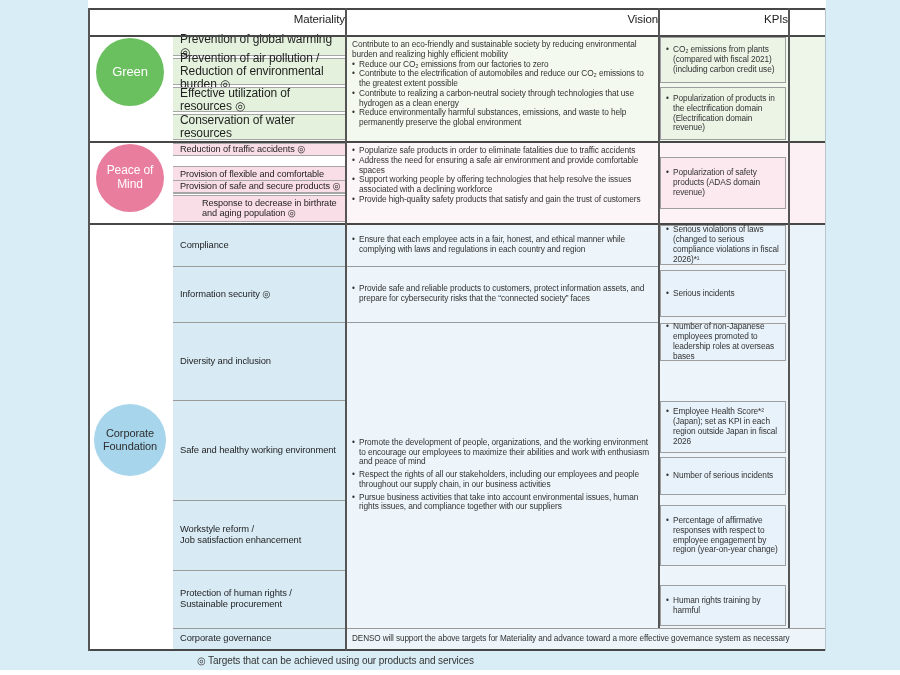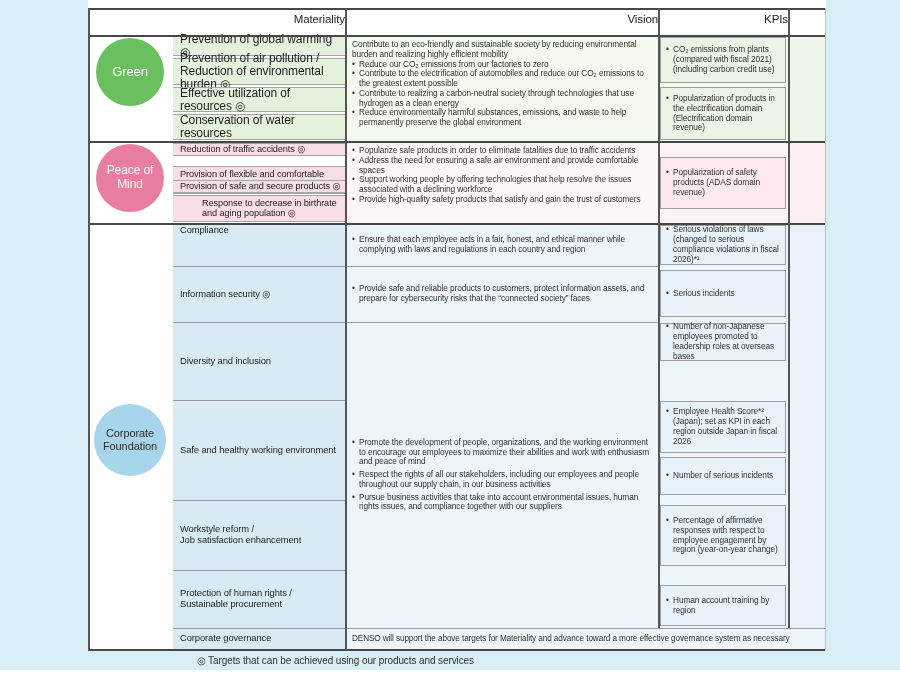--- a/index.html
+++ b/index.html
@@ -93,21 +93,21 @@
       <div class="bt">Provide high-quality safety products that satisfy and gain the trust of customers</div>
     </div>
     <div class="kpi" style="top:157px;height:52px;background:#fbe9ef;">
       <div class="bt">Popularization of safety products (ADAS domain revenue)</div>
     </div>
 
     <div class="circle" style="left:6px;top:404px;width:72px;height:72px;background:#a7d5eb;color:#2e2e2e;font-size:11px;">
       <span>Corporate
 Foundation</span>
     </div>
-    <div class="cflab" style="top:209px;height:42px;">Compliance</div>
+    <div class="cflab" style="top:224px;height:42px;">Compliance</div>
     <div class="cflab" style="top:266px;height:56px;">Information security ◎</div>
     <div class="cflab" style="top:322px;height:78px;">Diversity and inclusion</div>
     <div class="cflab" style="top:400px;height:100px;">Safe and healthy working environment</div>
     <div class="cflab" style="top:500px;height:70px;">Workstyle reform /
 Job satisfaction enhancement</div>
     <div class="cflab" style="top:570px;height:58px;">Protection of human rights /
 Sustainable procurement</div>
     <div class="cflab" style="top:628px;height:21px;">Corporate governance</div>
 
     <div class="vis vcenter" style="top:224px;height:42px;">
@@ -135,21 +135,21 @@
     <div class="kpi" style="top:401px;height:52px;background:#e8f2fa;">
       <div class="bt">Employee Health Score*² (Japan); set as KPI in each region outside Japan in fiscal 2026</div>
     </div>
     <div class="kpi" style="top:457px;height:38px;background:#e8f2fa;">
       <div class="bt">Number of serious incidents</div>
     </div>
     <div class="kpi" style="top:505px;height:61px;background:#e8f2fa;">
       <div class="bt">Percentage of affirmative responses with respect to employee engagement by region (year-on-year change)</div>
     </div>
     <div class="kpi" style="top:585px;height:41px;background:#e8f2fa;">
-      <div class="bt">Human account training by region</div>
+      <div class="bt">Human rights training by harmful</div>
     </div>
 
     <div class="hl" style="left:0;top:8px;width:738px;"></div>
     <div class="hl" style="left:0;top:35px;width:738px;"></div>
     <div class="hl" style="left:0;top:141px;width:738px;"></div>
     <div class="hl" style="left:0;top:223px;width:738px;"></div>
     <div class="hl" style="left:0;top:649px;width:738px;"></div>
     <div class="gl" style="left:85px;top:266px;width:485px;"></div>
     <div class="gl" style="left:85px;top:322px;width:485px;"></div>
     <div class="gl" style="left:85px;top:400px;width:172px;"></div>

